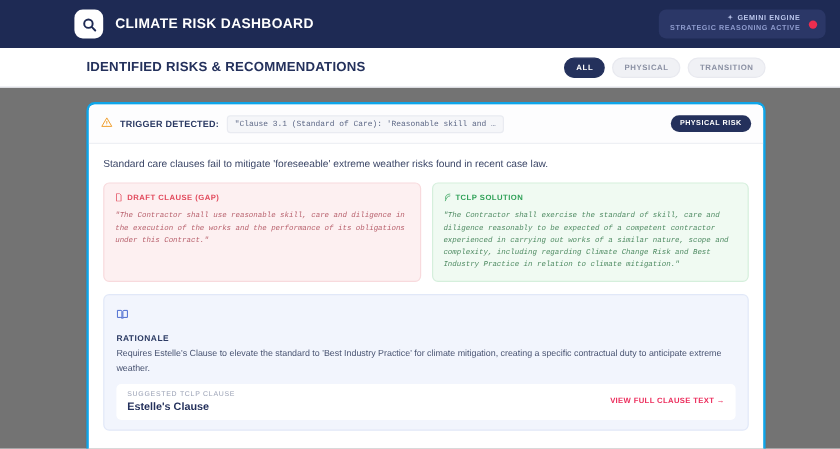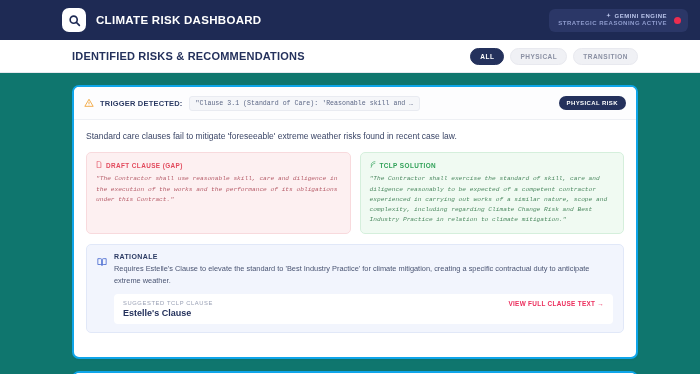--- a/index.html
+++ b/index.html
@@ -3,21 +3,21 @@
 <meta charset="utf-8">
 <style>
   * { box-sizing: border-box; margin: 0; padding: 0; }
   html, body { width: 700px; height: 374px; }
   body {
     font-family: "Liberation Sans", sans-serif;
     background: #f7f8fa;
     color: #1e2a4a;
     overflow: hidden;
   }
-  .app { width: 700px; height: 374px; position: relative; overflow: hidden; background: #0f766e; }
+  .app { width: 700px; height: 374px; position: relative; overflow: hidden; background: #737373; }
 
   
   .topbar {
     height: 40px;
     background: #1e2a54;
     display: flex;
     align-items: center;
     padding: 0 12px 0 62px;
     position: relative;
   }
@@ -137,33 +137,33 @@
   .panel.gap .panel-text { color: #b8616d; }
   .panel.sol .panel-text { color: #4f8b63; }
 
   
   .rationale {
     margin-top: 10px;
     background: #f2f5fd;
     border: 1px solid #e1e8f8;
     border-radius: 5px;
     padding: 8px 10px;
-    display: flex; gap: 7px;
+    display: flex; gap: 7px; flex-direction: column;
   }
   .rationale-main { flex: 1 1 auto; min-width: 0; }
   .rationale-title {
     font-size: 7px; font-weight: bold; letter-spacing: .4px; color: #2b3a63; margin-bottom: 3px;
   }
   .rationale-text { font-size: 7.4px; color: #4a5573; line-height: 1.5; }
   .suggest-row {
     margin-top: 8px;
     background: #ffffff;
     border-radius: 4px;
     padding: 6px 9px;
-    display: flex; 
+    display: flex; align-items: center;
   }
   .suggest-label {
     font-size: 5.8px; letter-spacing: .6px; color: #9aa1b5; margin-bottom: 2px;
   }
   .suggest-value { font-size: 9px; font-weight: bold; color: #24315c; }
   .view-link {
     margin-left: auto;
     font-size: 6.4px; font-weight: bold; letter-spacing: .3px;
     color: #ec2d5c; white-space: nowrap; cursor: pointer;
   }

